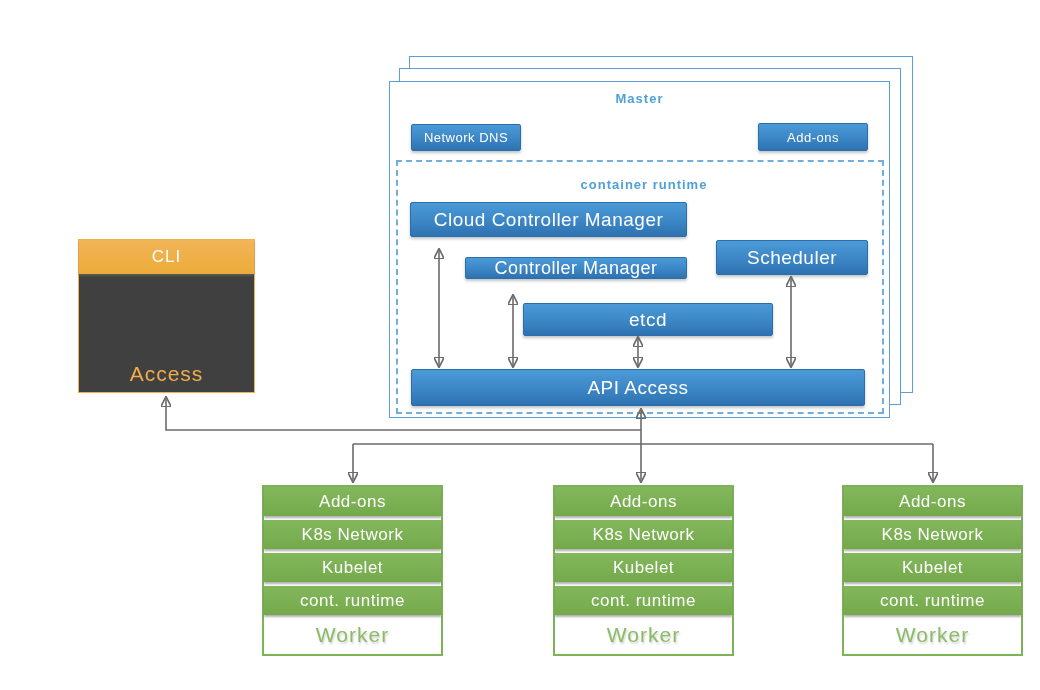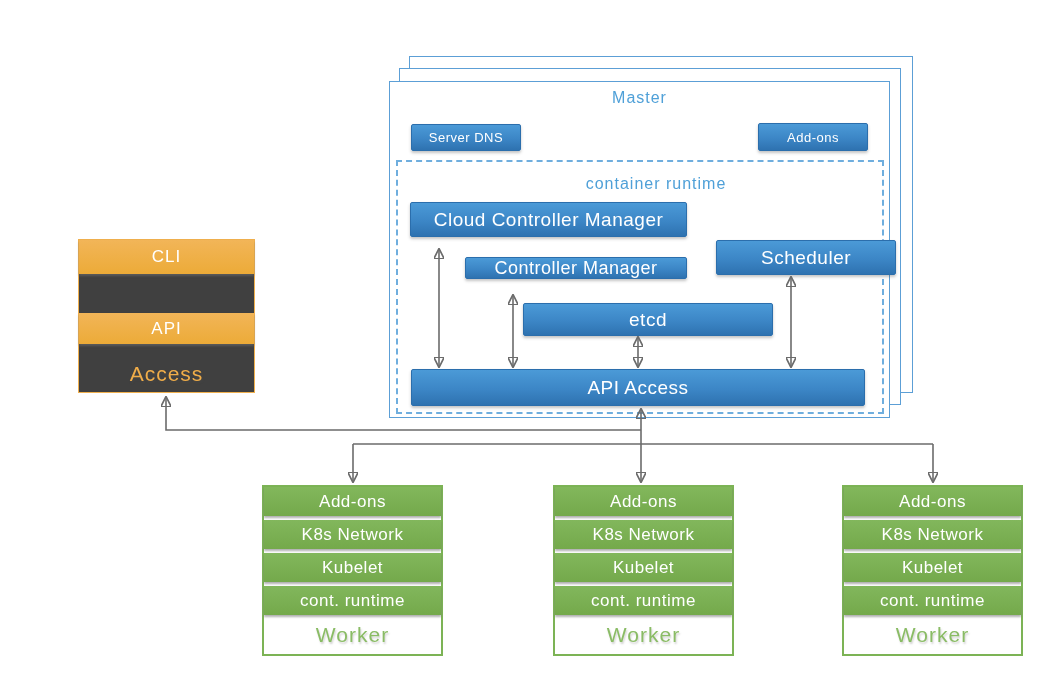--- a/index.html
+++ b/index.html
@@ -20,22 +20,22 @@
   }
   html,body{margin:0;padding:0;background:#ffffff;}
   .canvas{
     position:relative;width:1040px;height:690px;background:#ffffff;overflow:hidden;
     font-family:"Liberation Sans", sans-serif;
   }
   .abs{position:absolute;box-sizing:border-box;}
   
   .stack-layer{background:#ffffff;border:1.5px solid var(--light-blue);}
   .diagram-title{
-    color:var(--title-blue);font-size:16px;letter-spacing:1px;
-    display:flex;align-items:center;justify-content:center;
+    color:var(--title-blue);font-size:13px;letter-spacing:1px;
+    display:flex;align-items:center;justify-content:center;font-weight:bold;
   }
   
   .dashed-box{border:2px dashed #6FAEDE;background:transparent;}
   
   .blue-box{
     background:linear-gradient(180deg,var(--blue-top) 0%,#3C86C6 55%,var(--blue-bottom) 100%);
     border:1px solid var(--blue-border);border-radius:2px;
     color:#ffffff;display:flex;align-items:center;justify-content:center;
     letter-spacing:0.5px;box-shadow:0 2px 3px rgba(60,60,60,0.30);
   }
@@ -75,35 +75,34 @@
 <body>
 
 <div class="canvas">
 
   <div class="abs stack-layer" style="left:409px;top:56px;width:504px;height:337px;"></div>
   <div class="abs stack-layer" style="left:399px;top:68px;width:502px;height:337px;"></div>
   <div class="abs stack-layer" style="left:389px;top:81px;width:501px;height:337px;"></div>
 
   <div class="abs diagram-title" style="left:389px;top:85px;width:501px;height:26px;">Master</div>
 
-  <div class="abs blue-box" style="left:411px;top:124px;width:110px;height:27px;font-size:13px;">Server DNS</div>
+  <div class="abs blue-box" style="left:411px;top:124px;width:110px;height:27px;font-size:13px;">Network DNS</div>
   <div class="abs blue-box" style="left:758px;top:123px;width:110px;height:28px;font-size:13px;">Add-ons</div>
 
   <div class="abs dashed-box" style="left:396px;top:160px;width:488px;height:254px;"></div>
-  <div class="abs diagram-title" style="left:412px;top:171px;width:488px;height:26px;">container runtime</div>
+  <div class="abs diagram-title" style="left:400px;top:171px;width:488px;height:26px;">container runtime</div>
 
   <div class="abs blue-box" style="left:410px;top:202px;width:277px;height:35px;font-size:19px;">Cloud Controller Manager</div>
   <div class="abs blue-box" style="left:465px;top:257px;width:222px;height:22px;font-size:18px;">Controller Manager</div>
-  <div class="abs blue-box" style="left:716px;top:240px;width:180px;height:35px;font-size:19px;">Scheduler</div>
+  <div class="abs blue-box" style="left:716px;top:240px;width:152px;height:35px;font-size:19px;">Scheduler</div>
   <div class="abs blue-box" style="left:523px;top:303px;width:250px;height:33px;font-size:19px;">etcd</div>
   <div class="abs blue-box" style="left:411px;top:369px;width:454px;height:37px;font-size:19px;">API Access</div>
 
   <div class="abs access-box" style="left:78px;top:239px;width:177px;height:154px;">
     <div class="abs orange-bar" style="top:0;height:34px;">CLI</div>
-    <div class="abs orange-bar" style="top:73px;height:31px;">API</div>
     <div class="abs access-title" style="left:0;right:0;top:104px;bottom:0;margin-top:12px;">Access</div>
   </div>
 
   <div class="abs worker-box" style="left:262px;top:485px;width:181px;height:171px;">
     <div class="abs green-bar" style="top:0;height:29px;">Add-ons</div>
     <div class="abs green-bar" style="top:33px;height:29px;">K8s Network</div>
     <div class="abs green-bar" style="top:66px;height:29px;">Kubelet</div>
     <div class="abs green-bar" style="top:99px;height:29px;">cont. runtime</div>
     <div class="abs worker-title" style="left:0;right:0;top:128px;bottom:0;">Worker</div>
   </div>

